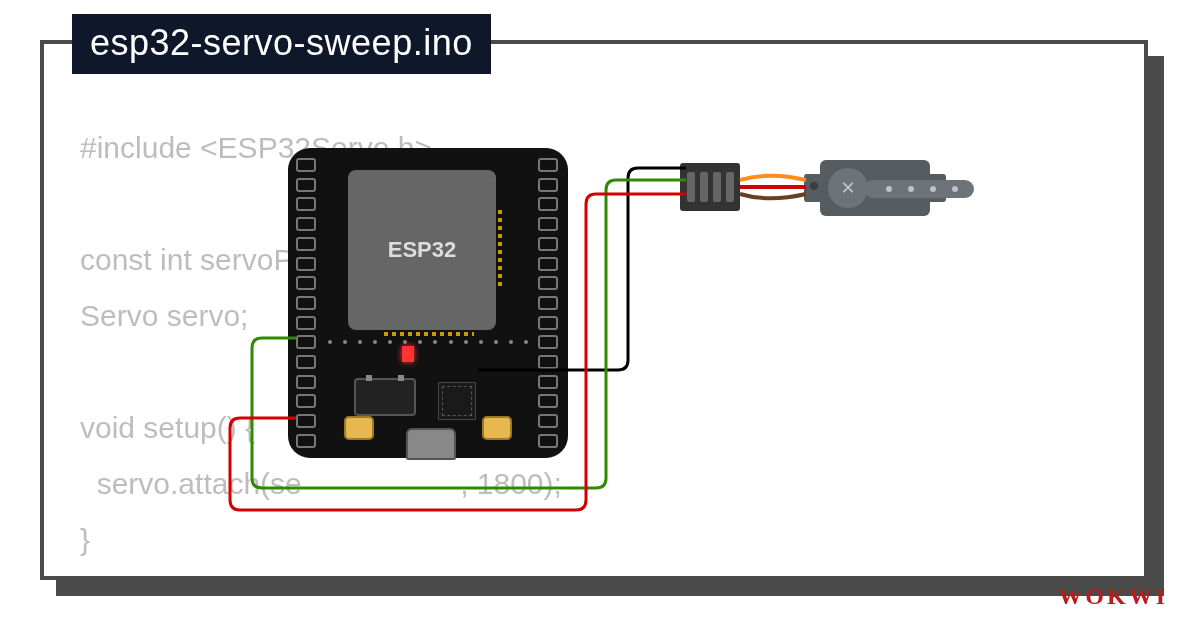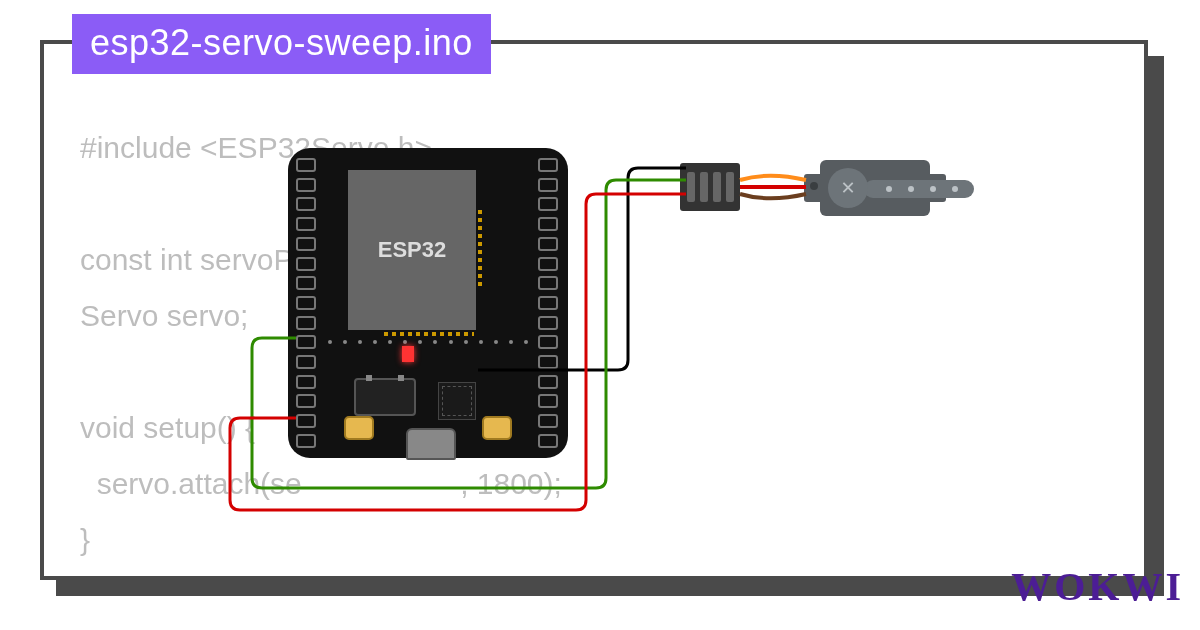--- a/index.html
+++ b/index.html
@@ -1,27 +1,27 @@
 <!DOCTYPE html>
 <html><head>
 <meta charset="utf-8">
 <style>
   html,body{margin:0;padding:0;width:1200px;height:630px;background:#fff;font-family:Arial,Helvetica,sans-serif;overflow:hidden}
   .stage{position:relative;width:1200px;height:630px}
   .shadow-card{position:absolute;left:56px;top:56px;width:1108px;height:540px;background:#4a4a4a}
   .card{position:absolute;left:40px;top:40px;width:1108px;height:540px;background:#fff;border:4px solid #4a4a4a;box-sizing:border-box}
-  .title-bar{position:absolute;left:72px;top:14px;background:#8b5cf6;color:#fff;font-size:36px;font-weight:400;padding:8px 18px 10px;letter-spacing:.5px}
+  .title-bar{position:absolute;left:72px;top:14px;background:#0f172a;color:#fff;font-size:36px;font-weight:400;padding:8px 18px 10px;letter-spacing:.5px}
   .code{position:absolute;left:80px;top:120px;color:#bdbdbd;font-size:30px;line-height:56px;font-family:"Segoe UI",Arial,sans-serif;white-space:pre}
-  .brand{position:absolute;right:16px;bottom:20px;font-size:40px;font-weight:600;letter-spacing:3px;color:#4c1d95;font-family:Georgia,serif}
+  .brand{position:absolute;right:32px;bottom:20px;font-size:24px;font-weight:600;letter-spacing:3px;color:#b91c1c;font-family:Georgia,serif}
   
   .board{position:absolute;left:288px;top:148px;width:280px;height:310px;background:#111;border-radius:22px}
   .hdr-left,.hdr-right{position:absolute;top:10px;width:22px;height:290px;display:flex;flex-direction:column;justify-content:space-between}
   .hdr-left{left:8px}.hdr-right{right:8px}
   .hdr-left span,.hdr-right span{width:20px;height:14px;border:2px solid #777;border-radius:3px;background:#111;box-sizing:border-box}
-  .shield{position:absolute;left:60px;top:22px;width:128px;height:160px;background:#666;border-radius:0}
+  .shield{position:absolute;left:60px;top:22px;width:148px;height:160px;background:#666;border-radius:8px}
   .shield-label{position:absolute;left:50%;top:50%;transform:translate(-50%,-50%);color:#ddd;font-size:22px;font-weight:600}
   .shield::after{content:"";position:absolute;right:-6px;top:40px;width:4px;height:80px;background:repeating-linear-gradient(#c90 0 4px,transparent 4px 8px)}
   .shield::before{content:"";position:absolute;left:36px;bottom:-6px;width:90px;height:4px;background:repeating-linear-gradient(90deg,#c90 0 4px,transparent 4px 8px)}
   .pins-bot{position:absolute;left:40px;right:40px;top:192px;height:10px;display:flex;justify-content:space-between}
   .pins-bot span{width:4px;height:4px;background:#888;border-radius:50%}
   .led{position:absolute;left:114px;top:198px;width:12px;height:16px;background:#f33;box-shadow:0 0 6px #f33}
   .sw{position:absolute;left:66px;top:230px;width:58px;height:34px;background:#222;border:2px solid #555;border-radius:4px}
   .sw::before,.sw::after{content:"";position:absolute;top:-5px;width:6px;height:6px;background:#888}
   .sw::before{left:10px}.sw::after{right:10px}
   .chip{position:absolute;left:150px;top:234px;width:36px;height:36px;background:#1a1a1a;border:1px solid #444}

